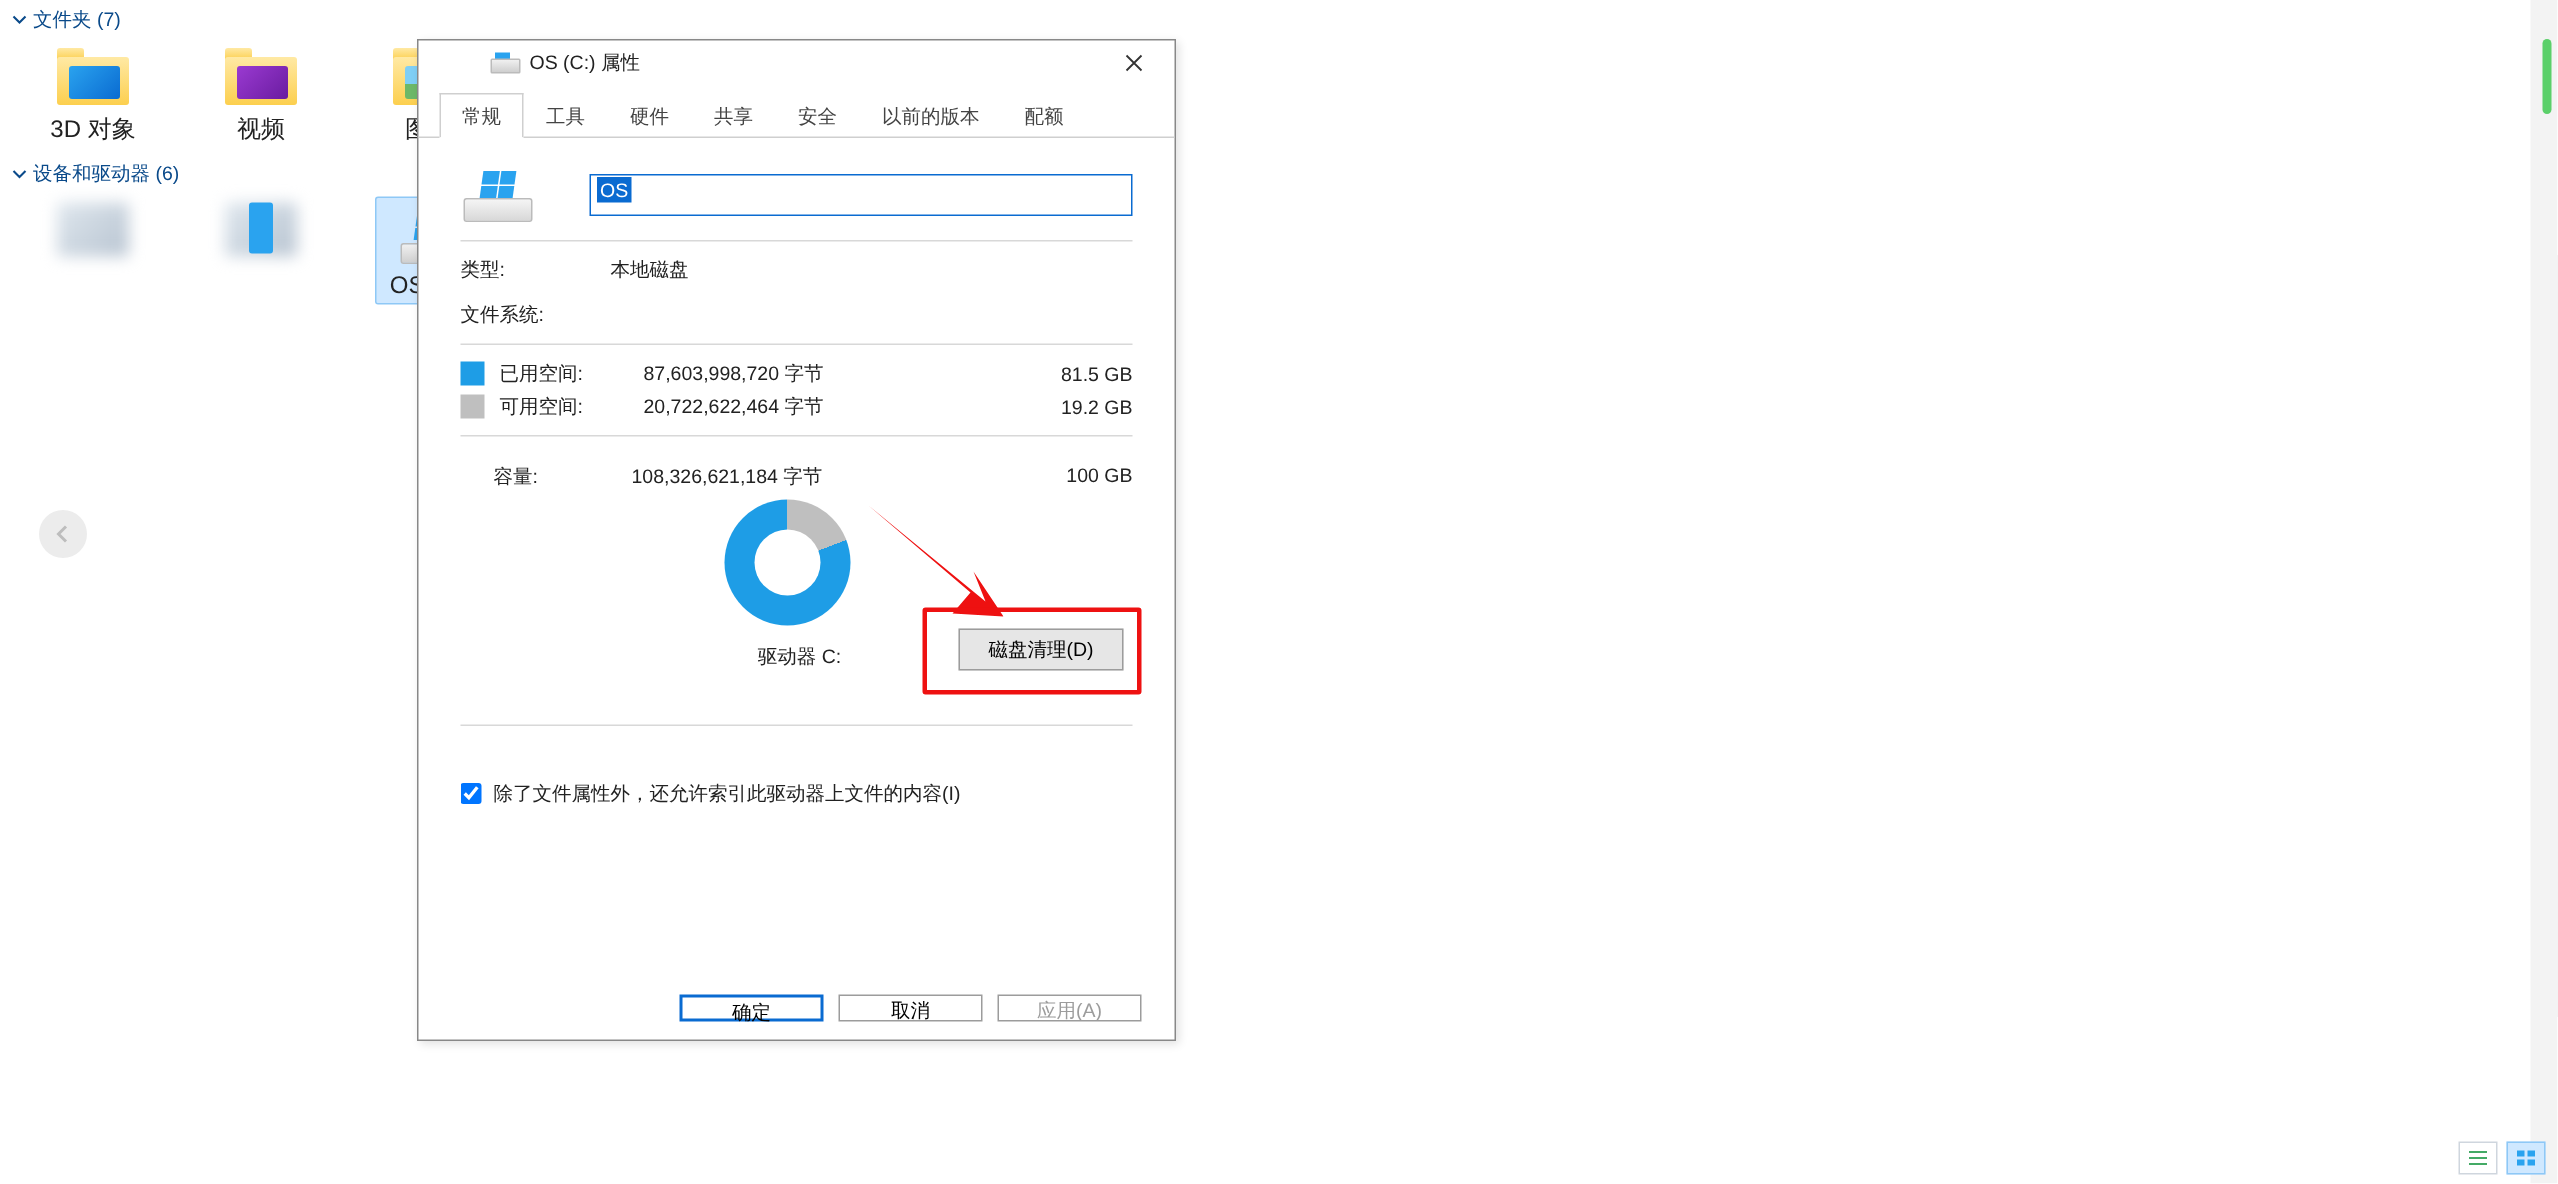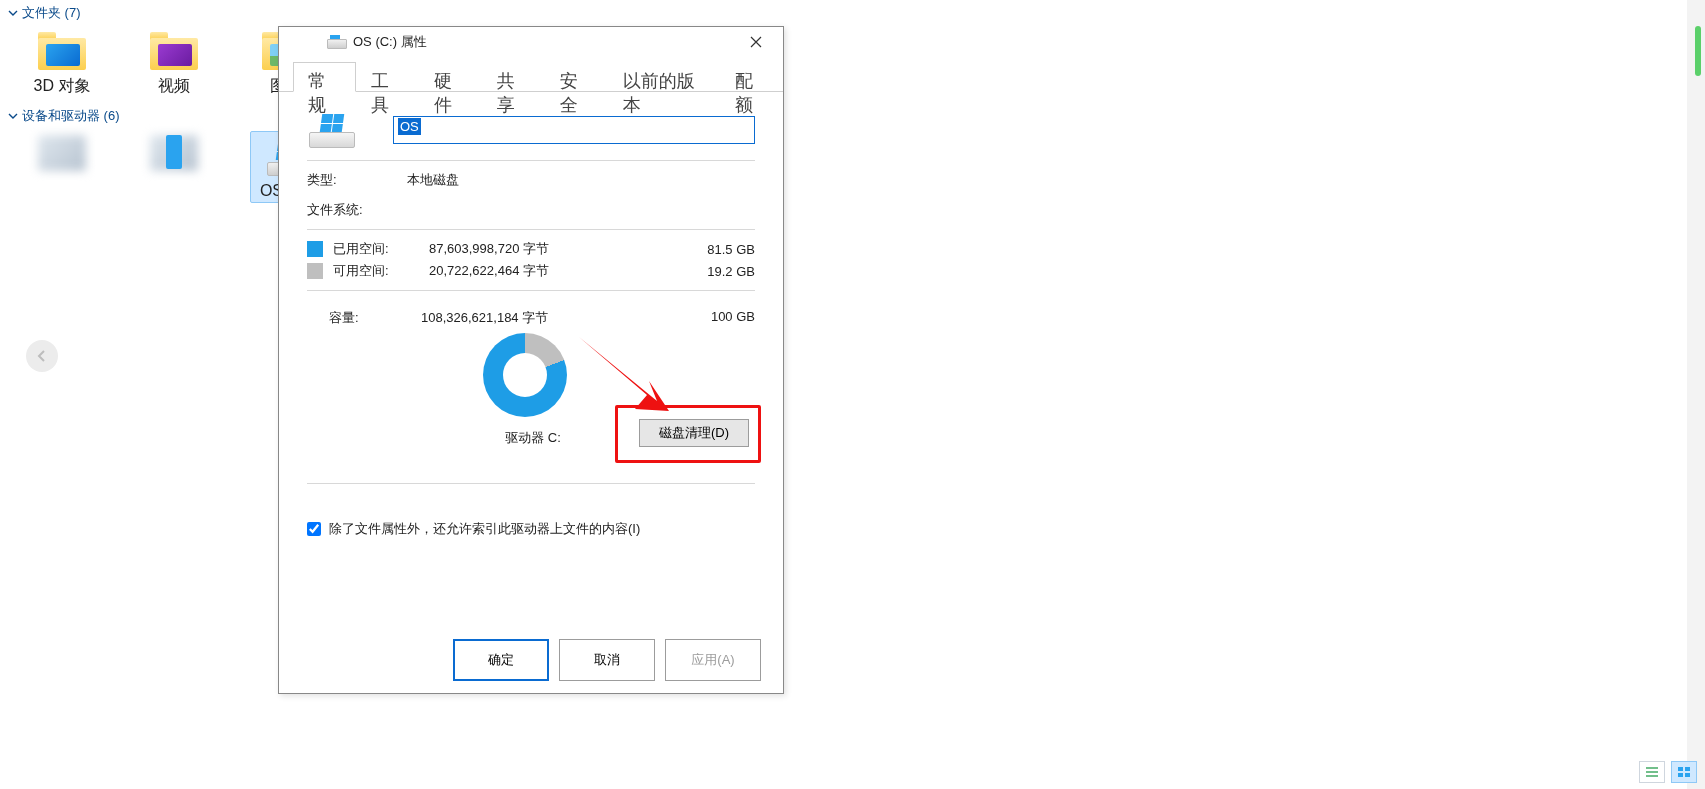--- a/index.html
+++ b/index.html
@@ -43,21 +43,21 @@
   
   .dialog{position:absolute;left:278px;top:26px;width:504px;height:666px;background:#fff;border:1px solid #888;box-shadow:2px 2px 6px rgba(0,0,0,.12);}
   .titlebar{height:30px;display:flex;align-items:center;justify-content:space-between;padding:0 6px;margin-left:42px;}
   .titlebar-left{display:flex;align-items:center;gap:8px;}
   .tb-drive-icon{width:18px;height:14px;position:relative;}
   .tb-drive-icon .base{position:absolute;left:0;bottom:0;width:18px;height:8px;background:linear-gradient(#f0f0f0,#cfcfcf);border:1px solid #bbb;border-radius:1px;}
   .tb-drive-icon .sq{position:absolute;left:3px;top:0;width:10px;height:6px;background:#2aa3ef;}
   .titlebar .close{width:42px;height:28px;display:flex;align-items:center;justify-content:center;}
   
   .tabs{display:flex;border-bottom:1px solid #cfcfcf;padding-left:14px;height:30px;margin-top:4px;}
-  .tab{padding:6px 14px;font-size:18px;color:#444;border:1px solid transparent;border-bottom:none;position:relative;top:1px;}
+  .tab{padding:6px 14px;font-size:13px;color:#444;border:1px solid transparent;border-bottom:none;position:relative;top:1px;}
   .tab.active{background:#fff;border-color:#cfcfcf;border-bottom:1px solid #fff;}
   
   .content{padding:18px 28px 10px 28px;}
   .row{display:flex;align-items:center;margin-bottom:10px;}
   .bigdrive{width:48px;height:40px;position:relative;margin-right:38px;}
   .bigdrive .base{position:absolute;left:2px;bottom:2px;width:44px;height:14px;background:linear-gradient(#f5f5f5,#d8d8d8);border:1px solid #bbb;border-radius:2px;}
   .bigdrive .flag{position:absolute;left:14px;top:4px;width:22px;height:18px;}
   .name-input{flex:1;height:28px;border:1px solid #0a6bd1;padding:2px 4px;box-sizing:border-box;font-size:13px;}
   .name-input .sel{background:#0a6bd1;color:#fff;padding:1px 2px;}
   hr.sep{border:none;border-top:1px solid #d8d8d8;margin:10px 0;}
@@ -76,21 +76,21 @@
   .donut::after{content:"";position:absolute;left:20px;top:20px;width:44px;height:44px;background:#fff;border-radius:50%;}
   .drive-label{position:absolute;left:176px;top:96px;width:100px;text-align:center;}
   .cleanup-btn{position:absolute;right:6px;top:86px;width:110px;height:28px;background:#e6e6e6;border:1px solid #9c9c9c;font-size:13px;}
   .highlight-box{position:absolute;right:-6px;top:72px;width:140px;height:52px;border:3px solid #e11;border-radius:2px;pointer-events:none;}
   .arrow{position:absolute;left:272px;top:4px;pointer-events:none;}
   .checks{margin-top:36px;display:flex;flex-direction:column;gap:14px;}
   .chk{display:flex;align-items:center;gap:8px;font-size:13px;}
   .chk input{width:14px;height:14px;margin:0;}
   
   .btnbar{position:absolute;left:0;right:0;bottom:12px;display:flex;justify-content:flex-end;gap:10px;padding-right:22px;}
-  .wbtn{width:96px;height:42px;font-size:13px;background:#fff;border:1px solid #9c9c9c;}
+  .wbtn{width:96px;height:18px;font-size:13px;background:#fff;border:1px solid #9c9c9c;}
   .wbtn.primary{border:2px solid #0a6bd1;}
   .wbtn.disabled{color:#9c9c9c;}
 </style>
 </head>
 <body>
 
 <div class="desktop">
 
   <div class="section-header">
     <span class="chev">

